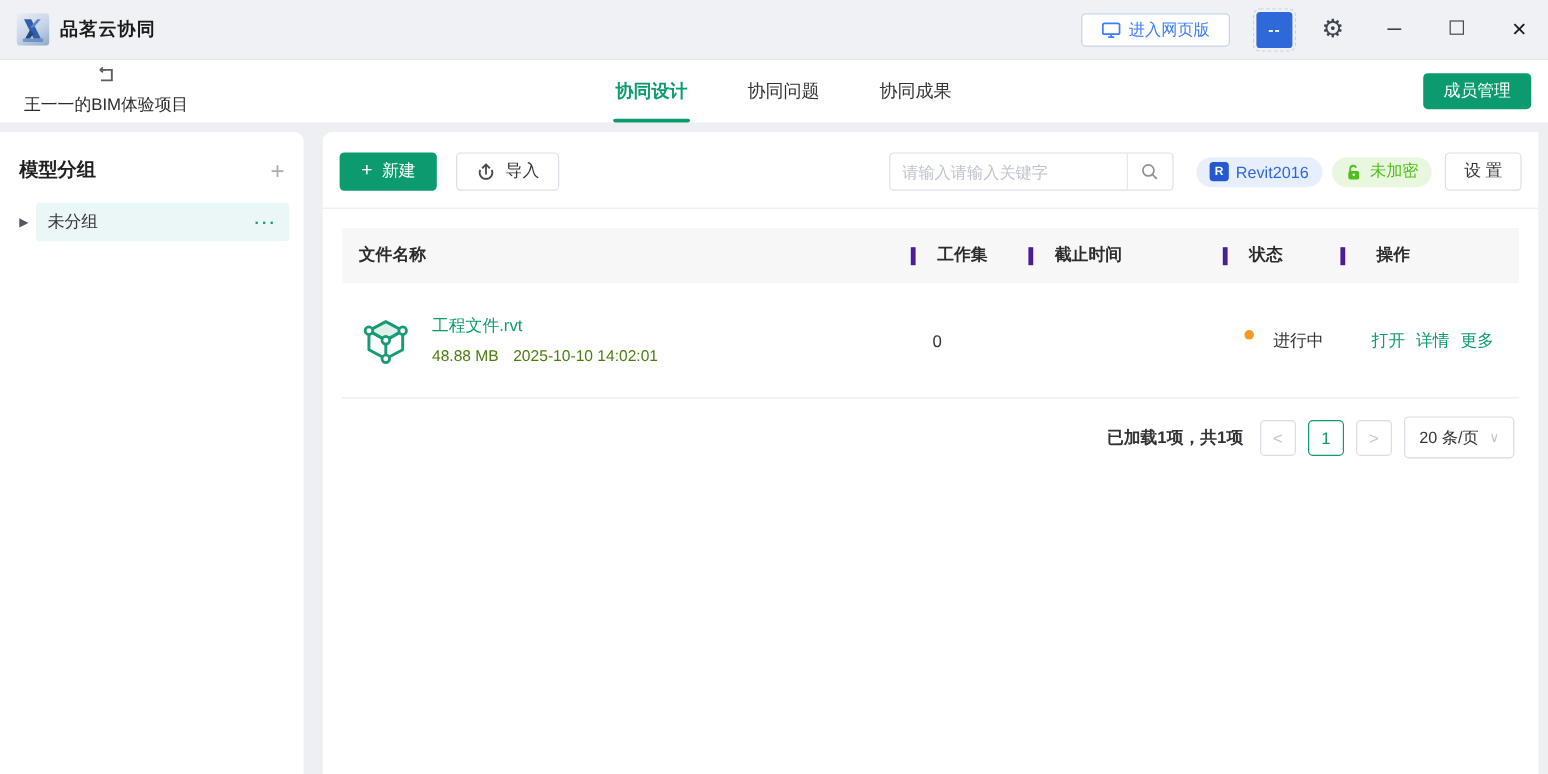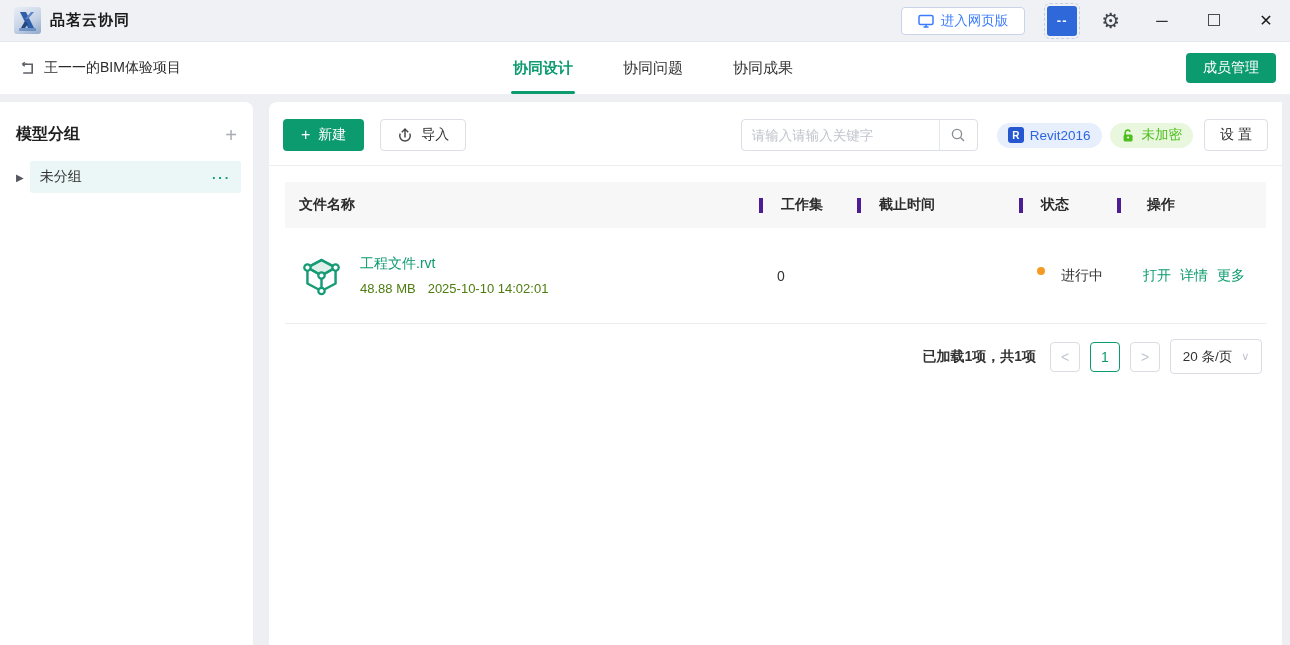--- a/index.html
+++ b/index.html
@@ -1,41 +1,41 @@
 <!DOCTYPE html>
 <html><head>
 <meta charset="utf-8">
 <style>
   * { margin:0; padding:0; box-sizing:border-box; }
   html,body { width:1290px; height:645px; overflow:hidden;
     font-family:"Liberation Sans","DejaVu Sans",sans-serif; font-size:14px; color:#333; }
   body { background:#EDEFF2; }
 
   
-  .titlebar { height:42px; background:#EFF1F4; display:flex; align-items:center;
+  .titlebar { height:50px; background:#EFF1F4; display:flex; align-items:center;
     padding:0 14px 0 14px; border-bottom:1px solid #E4E7EC; }
   .logo { width:27px; height:27px; border-radius:3px; margin-right:9px;
     background:linear-gradient(150deg,#e9eef6 0%,#c6d3e6 55%,#8fa8c9 100%);
     display:flex; align-items:center; justify-content:center; overflow:hidden; }
   .app-title { font-size:15px; font-weight:bold; color:#1a1a1a; letter-spacing:1px; }
   .titlebar-right { margin-left:auto; display:flex; align-items:center; }
   .web-btn { display:flex; align-items:center; gap:7px; height:28px; padding:0 16px;
     background:#fff; border:1px solid #C9D4E8; border-radius:4px; color:#3B7CFF;
     font-size:13.5px; cursor:pointer; font-family:inherit; }
   .avatar { width:30px; height:30px; margin-left:22px; border-radius:3px; background:#2F68D9;
     color:#fff; display:flex; align-items:center; justify-content:center; font-weight:bold;
     font-size:13px; letter-spacing:1px; outline:1px dashed #c3cfe6; outline-offset:2px; }
   .gear { margin-left:24px; color:#3F444D; font-size:21px; line-height:1; cursor:pointer; }
   .winctl { margin-left:32px; width:20px; text-align:center; font-size:16px; color:#1a1a1a; cursor:pointer; }
   .winctl .maxbox { display:inline-block; width:12px; height:12px; border:1.5px solid #4a4a4a; }
 
   
   .projectbar { height:52px; background:#fff; display:flex; align-items:center; position:relative;
     padding:0 14px 0 20px; }
-  .proj-left { display:flex; align-items:center; gap:9px; font-size:14px; color:#2b2b2b; }
+  .proj-left { display:flex; align-items:center; gap:9px; font-size:14px; color:#2b2b2b;flex-direction:column; }
   .tabs { position:absolute; left:50%; transform:translateX(-50%); top:0; height:52px;
     display:flex; gap:50px; }
   .tab { height:52px; display:flex; align-items:center; font-size:15px; color:#333;
     cursor:pointer; position:relative; }
   .tab.active { color:#0C9B6F; font-weight:bold;margin-left:16px; }
   .tab.active::after { content:""; position:absolute; left:-2px; right:-2px; bottom:0;
     height:3px; background:#0C9B6F; border-radius:2px; }
   .member-btn { margin-left:auto; height:30px; padding:0 17px; background:#0C9B6F; color:#fff;
     border:none; border-radius:4px; font-size:14px; cursor:pointer; font-family:inherit; }
 

